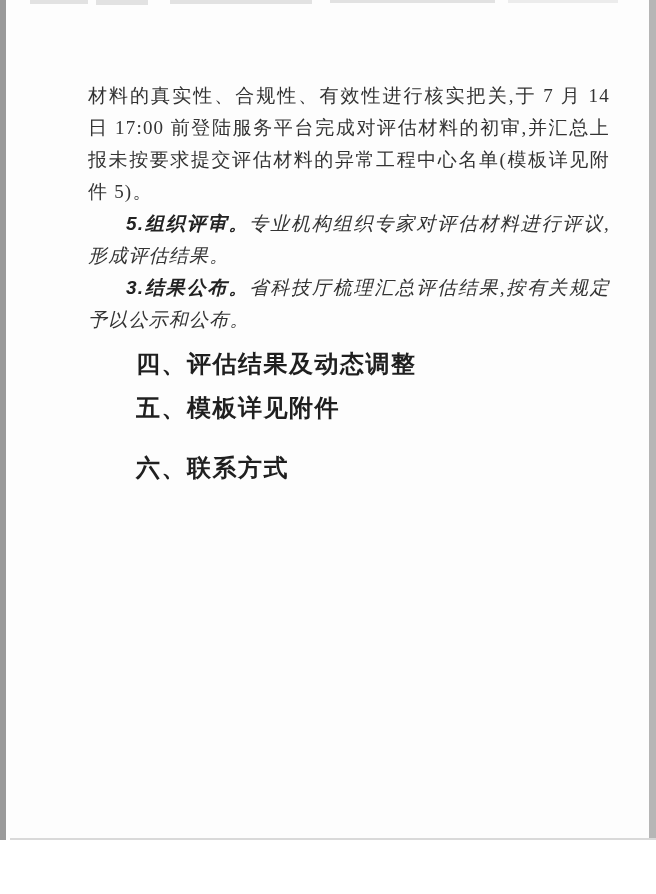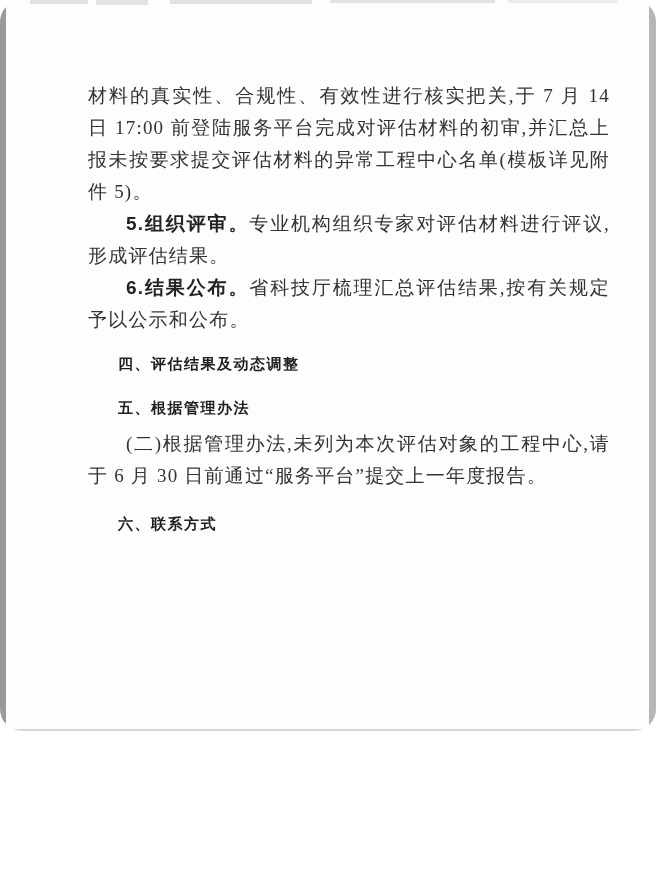--- a/index.html
+++ b/index.html
@@ -1,24 +1,23 @@
 <!DOCTYPE html>
 <html><head>
 <meta charset="utf-8">
 <style>
   html, body { margin: 0; padding: 0; background: #ffffff; }
   .page {
     position: relative;
     width: 656px;
-    height: 731px;
+    height: 840px;
     background: #fdfdfd;
     overflow: hidden;
     font-family: "Liberation Serif", "DejaVu Serif", serif;
     color: #2e2e2e;
-    border-radius: 22px;
   }
   .edge-left {
     position: absolute; left: 0; top: 0; width: 6px; height: 894px;
     background: #9a9a9a;
   }
   .edge-right {
     position: absolute; right: 0; top: 0; width: 7px; height: 894px;
     background: #b6b6b6;
   }
   .edge-bottom {
@@ -40,37 +39,37 @@
     position: absolute; left: 88px; top: 80px; width: 522px;
   }
   p.body {
     margin: 0;
     font-size: 19px;
     line-height: 32px;
     letter-spacing: 1.2px;
     text-align: justify;
     color: #333333;
   }
-  p.indent { text-indent: 2em; }
+  p.indent { text-indent: 2em; font-style: italic; }
   .lead {
     font-family: "Liberation Sans", "DejaVu Sans", sans-serif;
     font-weight: 700;
     color: #222222;
   }
   .sec {
     margin: 12px 0 4px 0;
     font-family: Liberation Sans, sans-serif;
     font-weight: 700;
-    font-size: 15px;
+    font-size: 24px;
     line-height: 32px;
     letter-spacing: 1.5px;
     text-indent: 2em;
     color: #1f1f1f;
   }
-  .sec-last { margin-top: 16px; margin-bottom: 0; }
+  .sec-last { margin-top: 28px; margin-bottom: 0; }
   .page-number {
     position: absolute; top: 843px; right: 72px;
     font-size: 15px; letter-spacing: 3px; color: #3c3c3c;
     font-family: "Liberation Serif", "DejaVu Serif", serif;
   }
 </style>
 </head>
 <body>
 
 <div class="page">
@@ -86,29 +85,28 @@
     <span class="ta4"></span>
     <span class="ta5"></span>
   </div>
 
   <div class="content">
 
     <p class="body">材料的真实性、合规性、有效性进行核实把关,于 7 月 14 日 17:00 前登陆服务平台完成对评估材料的初审,并汇总上报未按要求提交评估材料的异常工程中心名单(模板详见附件 5)。</p>
 
     <p class="body indent"><span class="lead">5.组织评审。</span><span>专业机构组织专家对评估材料进行评议,形成评估结果。</span></p>
 
-    <p class="body indent"><span class="lead">6.结果公布。</span><span>省科技厅梳理汇总评估结果,按有关规定予以公示和公布。</span></p>
+    <p class="body indent"><span class="lead">3.结果公布。</span><span>省科技厅梳理汇总评估结果,按有关规定予以公示和公布。</span></p>
 
     <div class="sec">四、评估结果及动态调整</div>
 
 
-    <div class="sec">五、根据管理办法</div>
+    <div class="sec">五、模板详见附件</div>
 
 
-    <p class="body indent">(二)根据管理办法,未列为本次评估对象的工程中心,请于 6 月 30 日前通过“服务平台”提交上一年度报告。</p>
 
 
     <div class="sec sec-last">六、联系方式</div>
 
   </div>
 
   <div class="page-number">- 3 -</div>
 
 </div>
 

